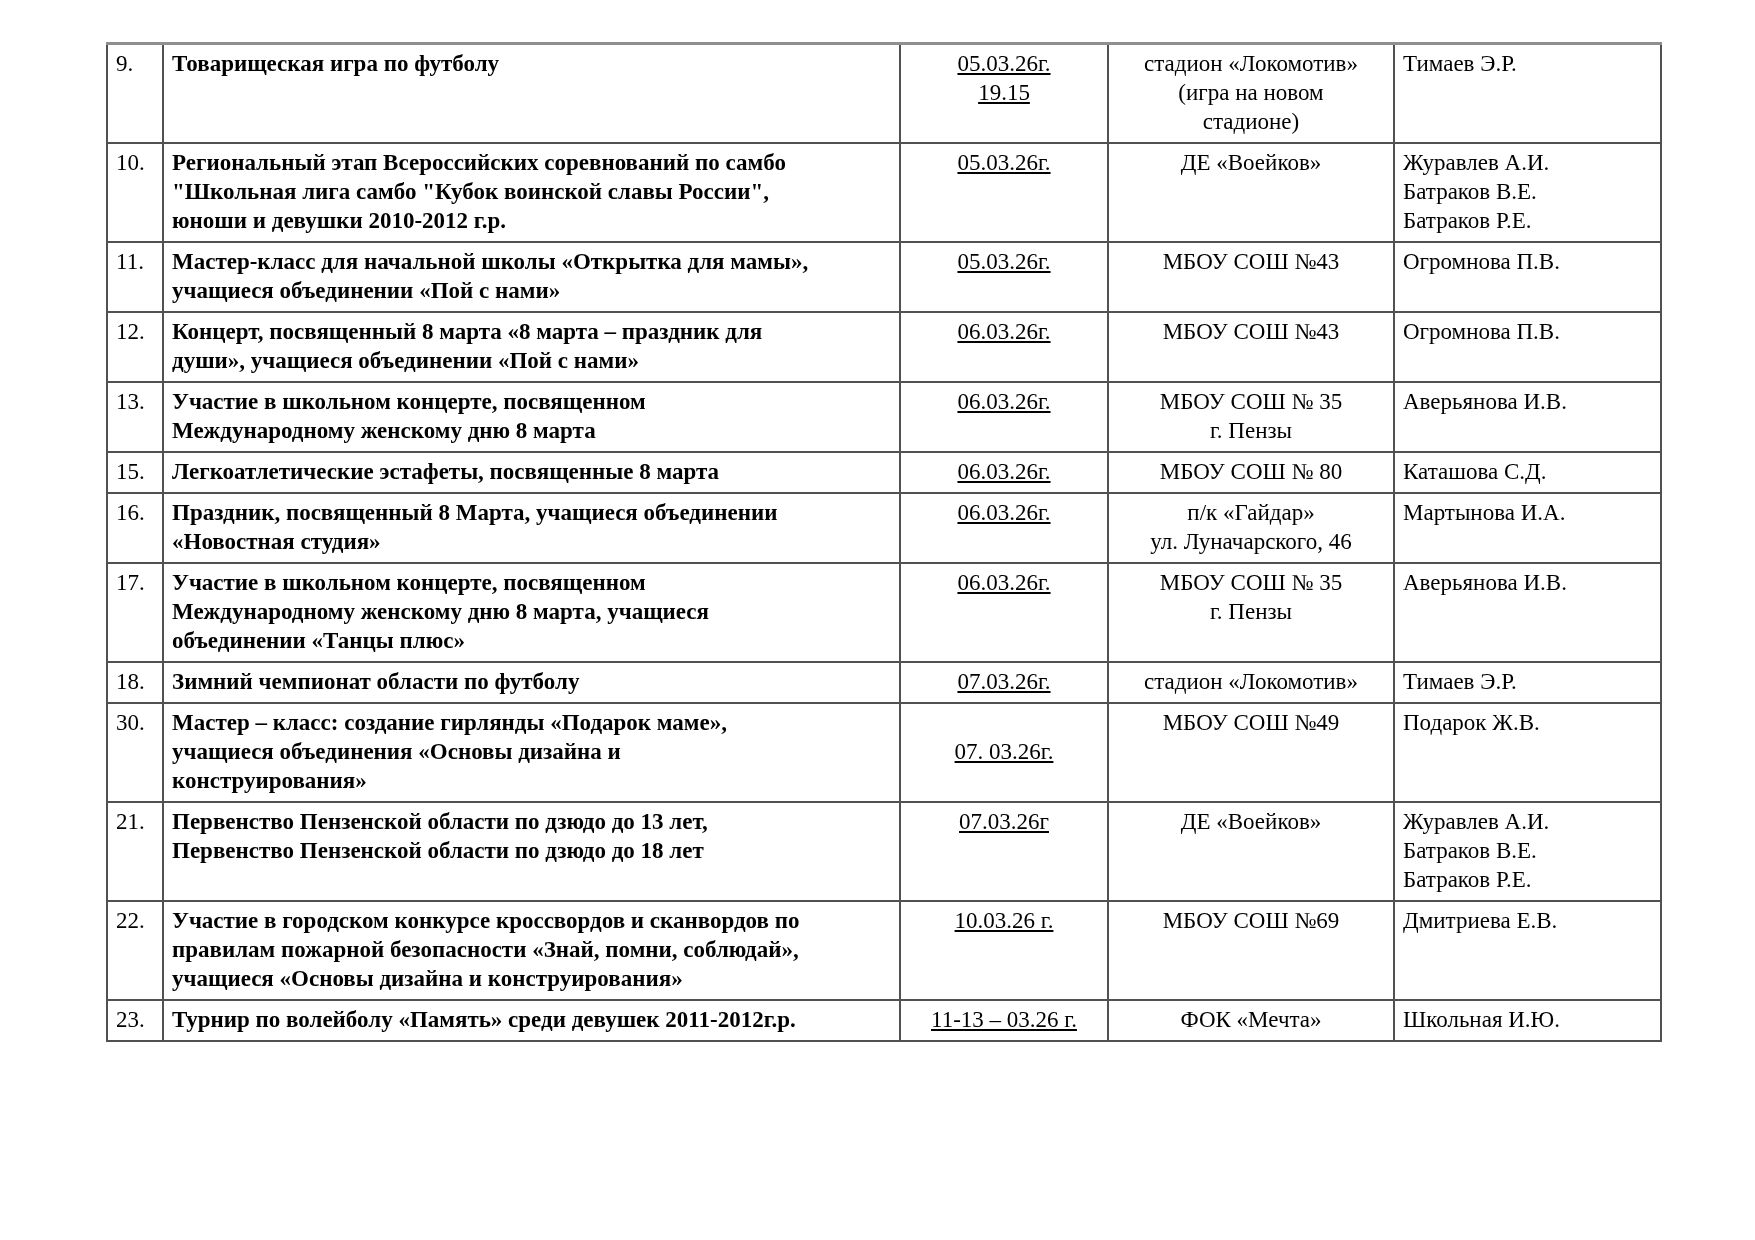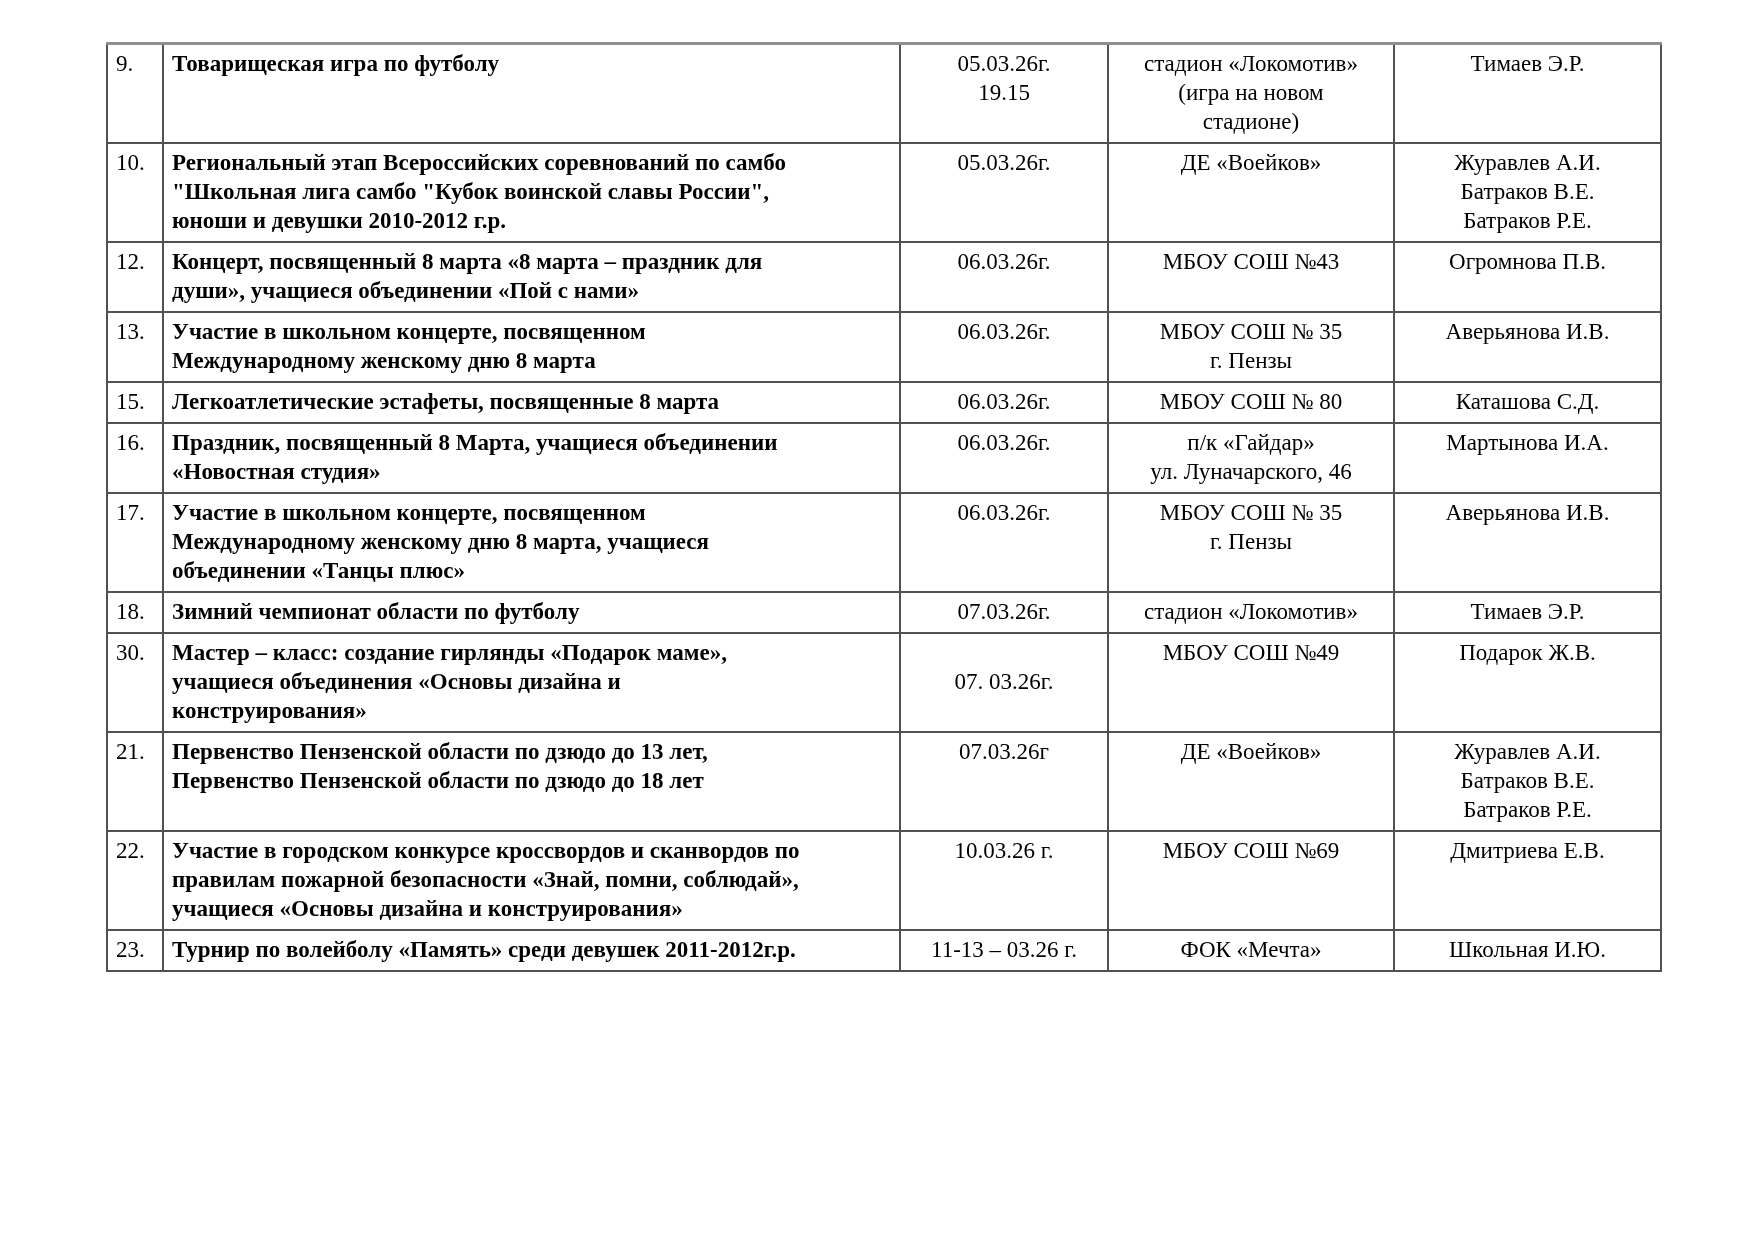--- a/index.html
+++ b/index.html
@@ -38,23 +38,23 @@
     font-size: 23px;
     line-height: 29px;
     white-space: pre-line;
     overflow: hidden;
   }
   table.events tr:first-child td {
     border-top: 3px solid #8f8f8f;
   }
   td.c-num  { padding-left: 9px; padding-right: 2px; }
   td.c-event{ padding-left: 11px; font-weight: bold; }
-  td.c-date { text-align: center; }
+  td.c-date { text-align: center; text-decoration: underline; }
   td.c-loc  { text-align: center; }
-  td.c-person { padding-left: 12px; text-align: center; }
+  td.c-person { padding-left: 12px; }
   
   table.events tr:nth-child(10) td { height: 45px; }
   table.events tr:nth-child(15) td { height: 56px; }
 </style>
 </head>
 <body>
 
 <div class="doc-page">
   <table class="events">
     <colgroup>
@@ -78,20 +78,28 @@
         <tr>
     <td class="c-num">10.</td>
     <td class="c-event">Региональный этап Всероссийских соревнований по самбо
 "Школьная лига самбо "Кубок воинской славы России",
 юноши и девушки 2010-2012 г.р.</td>
     <td class="c-date">05.03.26г.</td>
     <td class="c-loc">ДЕ «Воейков»</td>
     <td class="c-person">Журавлев А.И.
 Батраков В.Е.
 Батраков Р.Е.</td>
+  </tr>
+        <tr>
+    <td class="c-num">11.</td>
+    <td class="c-event">Мастер-класс для начальной школы «Открытка для мамы»,
+учащиеся объединении «Пой с нами»</td>
+    <td class="c-date">05.03.26г.</td>
+    <td class="c-loc">МБОУ СОШ №43</td>
+    <td class="c-person">Огромнова П.В.</td>
   </tr>
         <tr>
     <td class="c-num">12.</td>
     <td class="c-event">Концерт, посвященный 8 марта «8 марта – праздник для
 души», учащиеся объединении «Пой с нами»</td>
     <td class="c-date">06.03.26г.</td>
     <td class="c-loc">МБОУ СОШ №43</td>
     <td class="c-person">Огромнова П.В.</td>
   </tr>
         <tr>

